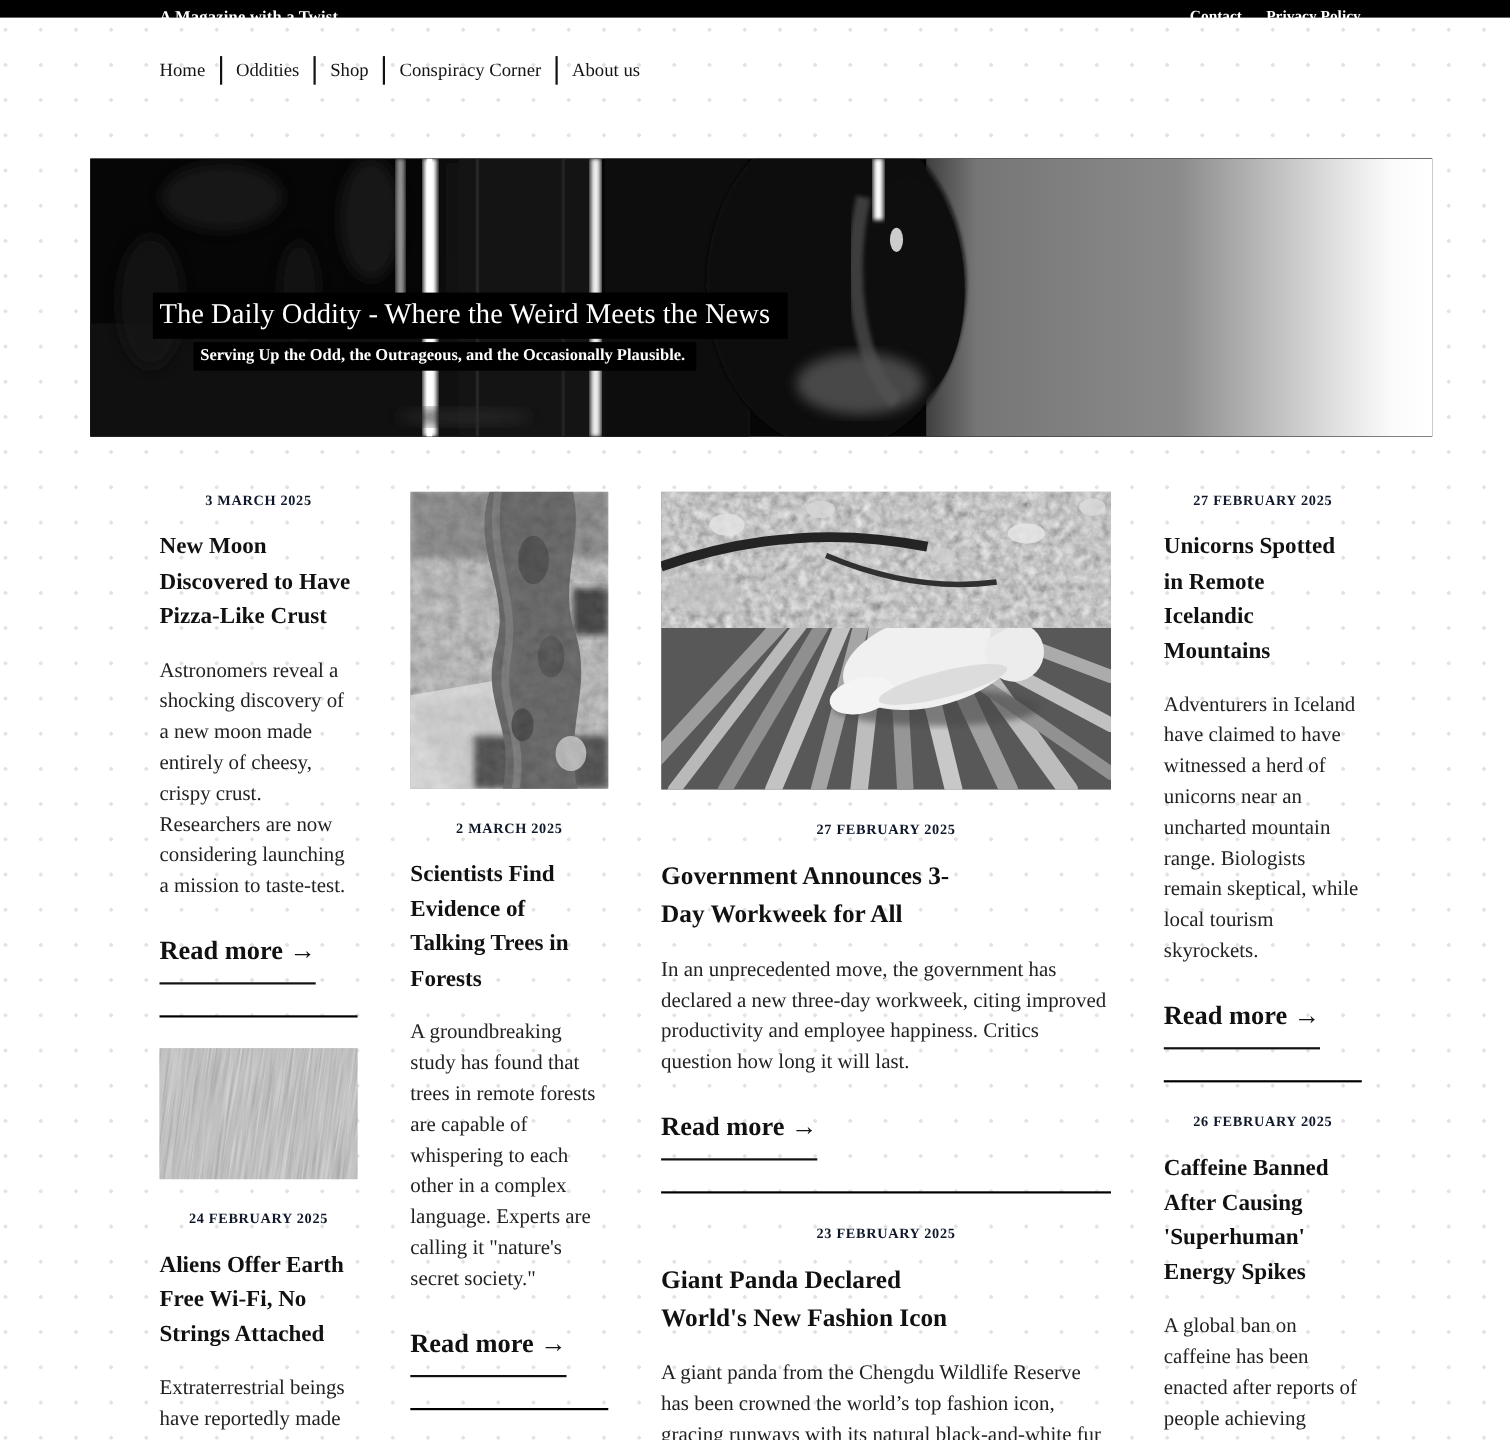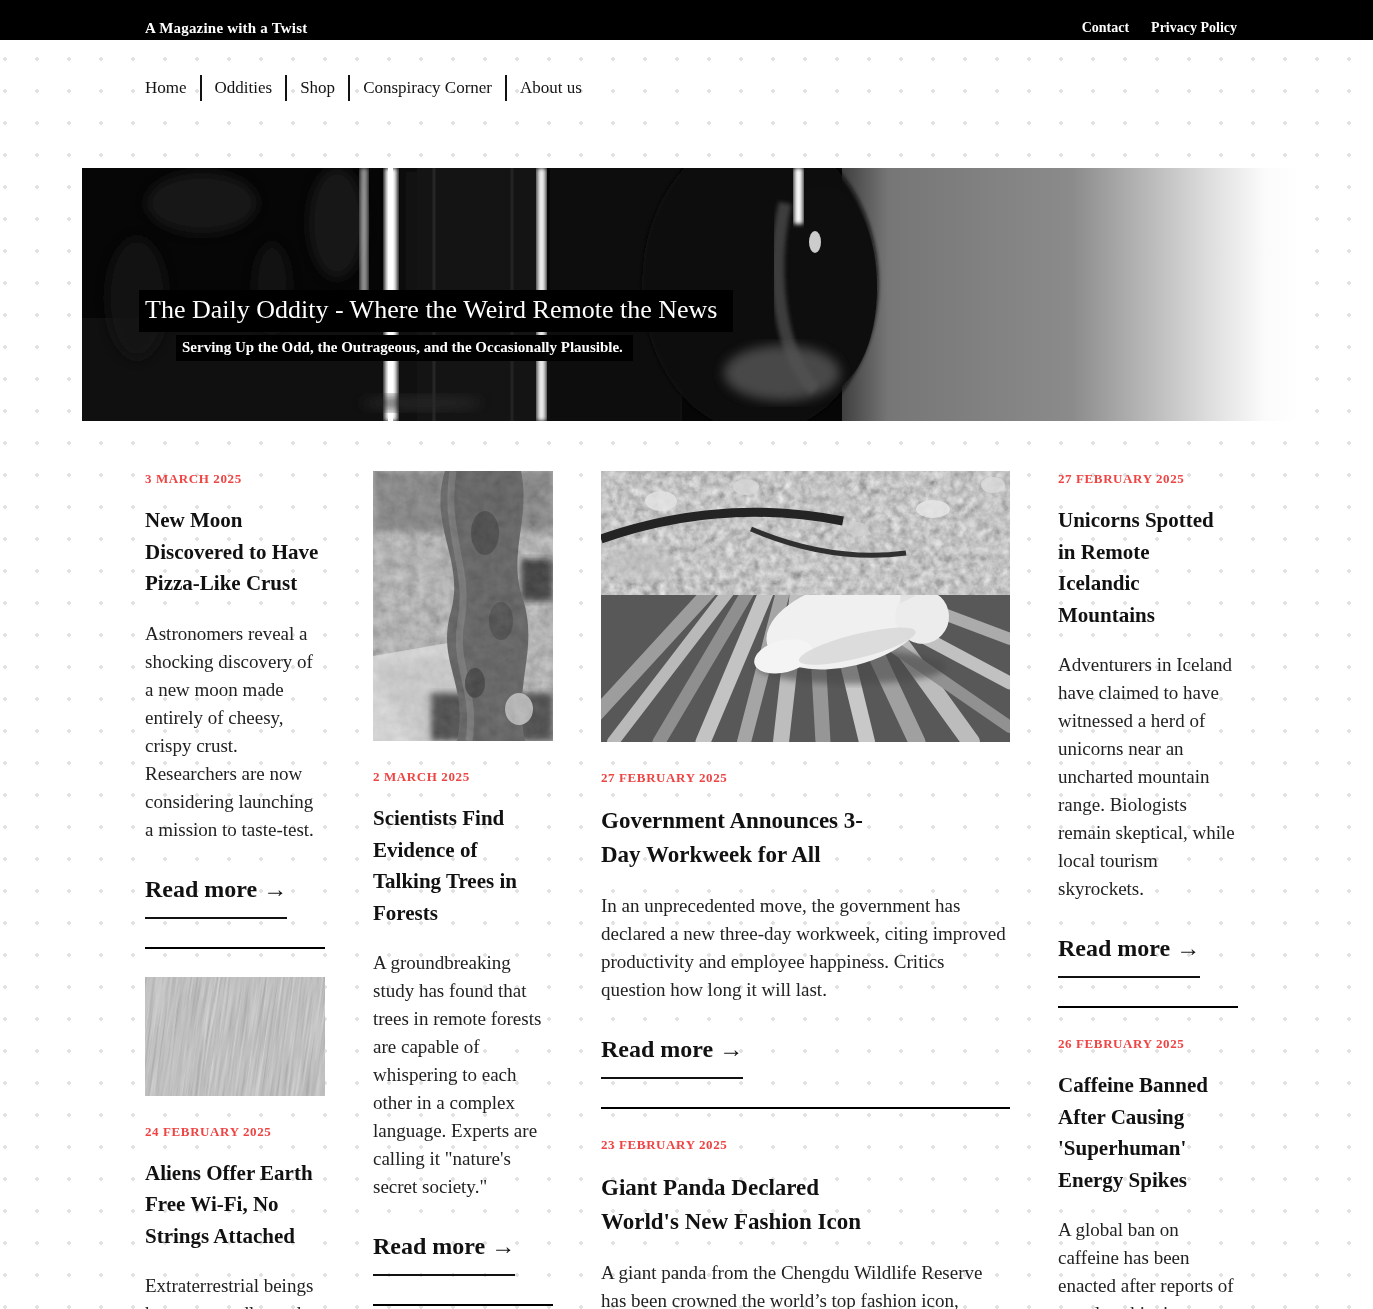--- a/index.html
+++ b/index.html
@@ -8,21 +8,21 @@
     width:1373px; height:1309px; overflow:hidden; position:relative;
     background-color:#ffffff;
     background-image: radial-gradient(circle, #e2e2e2 1.6px, transparent 1.8px);
     background-size: 32px 32px;
     background-position: 21px 11px;
     font-family:"Liberation Serif", serif;
     color:#1a1a1a;
   }
   
   .topbar {
-    height:40px; background:#000; color:#fff;
+    height:16px; background:#000; color:#fff;
     display:flex; align-items:center; justify-content:space-between;
     padding:16px 136px 0 145px;
   }
   .topbar-tagline { font-size:15px; font-weight:700; letter-spacing:.2px; }
   .topbar-links { display:flex; gap:22px; }
   .topbar-links a { color:#fff; font-size:14px; font-weight:700; text-decoration:none; }
   
   .site-header {
     display:flex; align-items:center; justify-content:space-between;
     padding:26px 136px 0 145px; height:70px;
@@ -37,21 +37,21 @@
   .hero { position:relative; margin:58px 0 0 82px; width:1220px; height:253px; overflow:hidden; background:#060606; }
   .hero svg { position:absolute; left:0; top:0; width:100%; height:100%; display:block; }
   .hero-overlay { position:absolute; left:57px; bottom:60px; display:flex; flex-direction:column; align-items:flex-start; }
   .hero-title { background:#000; color:#fff; font-size:26px; font-weight:400; line-height:1.15; padding:5px 16px 7px 6px; }
   .hero-sub   { background:#000; color:#fff; font-size:15px; font-weight:700; padding:4px 10px 5px 6px; margin-top:3px;margin-left:37px; }
   
   .grid {
     display:grid; grid-template-columns:180px 180px 409px 180px;
     column-gap:48px; margin:50px 0 0 145px; width:1093px; align-items:start;
   }
-  .article .date { font-size:13px; font-weight:700; letter-spacing:.6px; color:#ef4444; margin:0 0 18px; }
+  .article .date { font-size:13px; font-weight:700; letter-spacing:.6px; color:#0f172a; margin:0 0 18px;text-align:center; }
   .article h3 { font-size:21px; line-height:1.5; font-weight:700; color:#111; margin:0 0 20px; }
   .c2 .article h3 { max-width:156px; }
   .c3 .article h3 { font-size:23px; line-height:34px; max-width:262px; }
   .c4 .article h3 { max-width:172px; }
   .article p { font-size:19px; line-height:28px; color:#222; margin:0; }
   .readmore {
     display:inline-block; margin-top:32px; font-size:24px; font-weight:700; color:#111;
     text-decoration:none; border-bottom:2px solid #111; padding-bottom:14px;
   }
   .divider { border:none; border-top:2px solid #000; margin:28px 0; width:100%; }
@@ -124,21 +124,21 @@
     <rect x="760" y="0" width="460" height="253" fill="url(#hGray)"></rect>
     <ellipse cx="678" cy="115" rx="118" ry="150" fill="#0a0a0a" filter="url(#hB2)"></ellipse>
     <ellipse cx="742" cy="120" rx="53" ry="103" fill="#0e0e0e"></ellipse>
     <path d="M703,35 C688,105 697,185 733,222" stroke="#3c3c3c" stroke-width="13" fill="none" filter="url(#hB2)"></path>
     <rect x="712" y="0" width="9" height="56" fill="#fdfdfd" filter="url(#hB2)"></rect>
     <ellipse cx="733" cy="74" rx="6" ry="11" fill="#cccccc"></ellipse>
     <ellipse cx="700" cy="205" rx="58" ry="28" fill="#525252" opacity="0.85" filter="url(#hB6)"></ellipse>
     <ellipse cx="340" cy="235" rx="60" ry="8" fill="#2b2b2b" opacity="0.7" filter="url(#hB6)"></ellipse>
   </svg>
   <div class="hero-overlay">
-    <div class="hero-title">The Daily Oddity - Where the Weird Remote the News</div>
+    <div class="hero-title">The Daily Oddity - Where the Weird Meets the News</div>
     <div class="hero-sub">Serving Up the Odd, the Outrageous, and the Occasionally Plausible.</div>
   </div>
 </div>
 
 <main class="grid">
 
   <section class="c1">
     <article class="article">
       <div class="date">3 MARCH 2025</div>
       <h3>New Moon Discovered to Have Pizza-Like Crust</h3>

